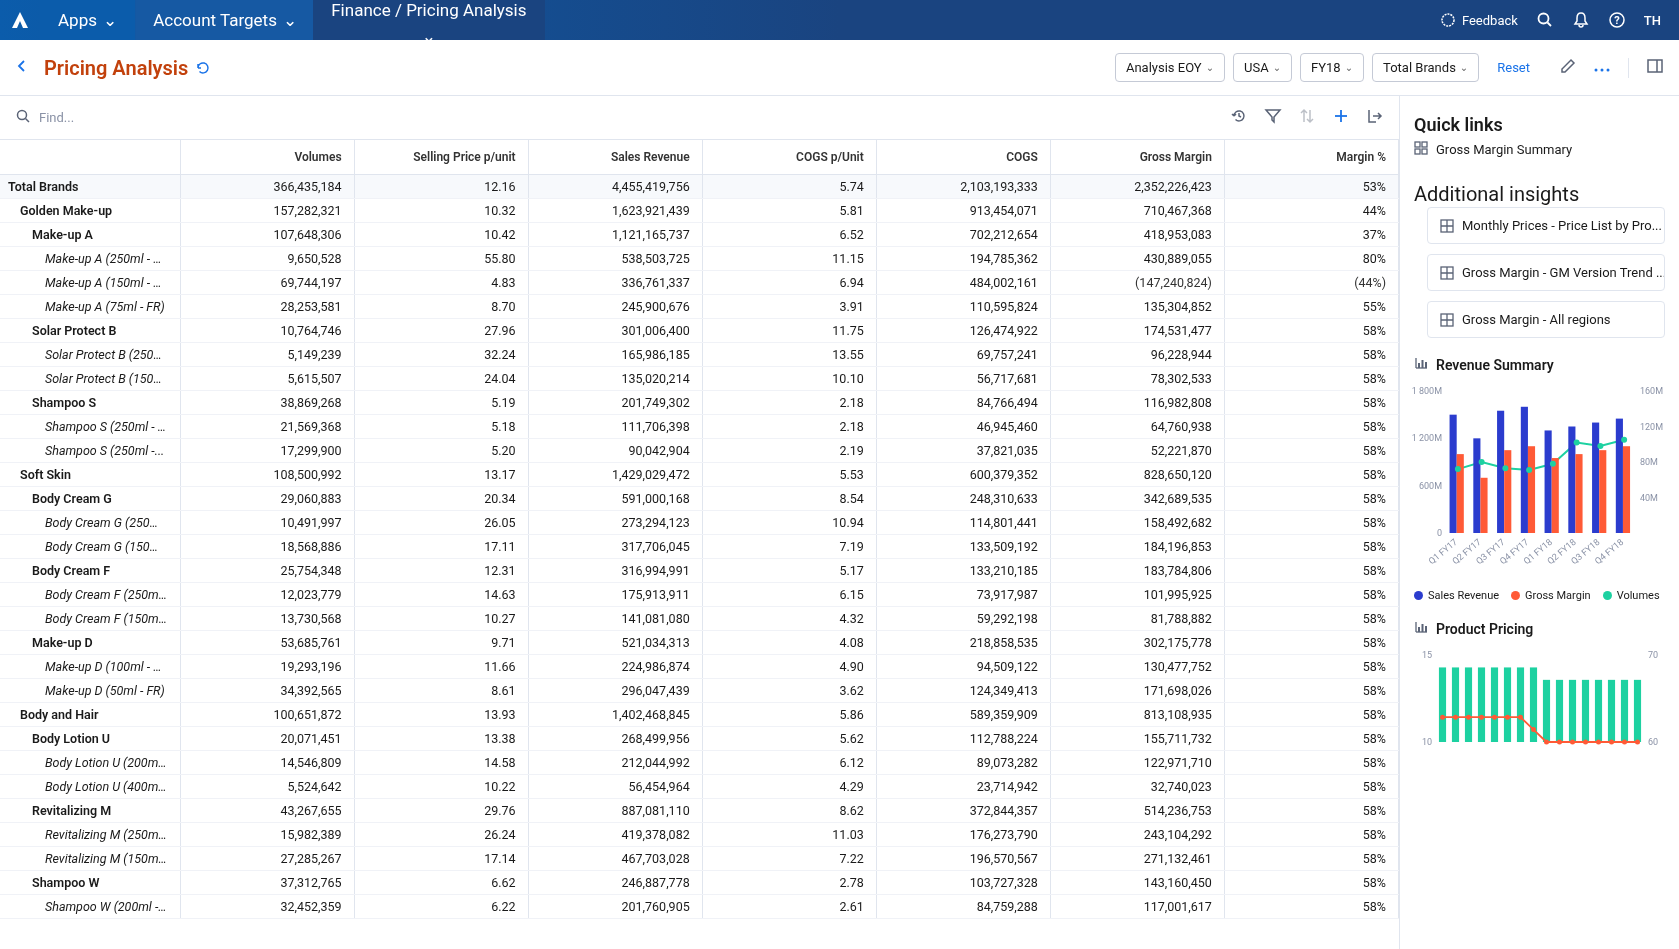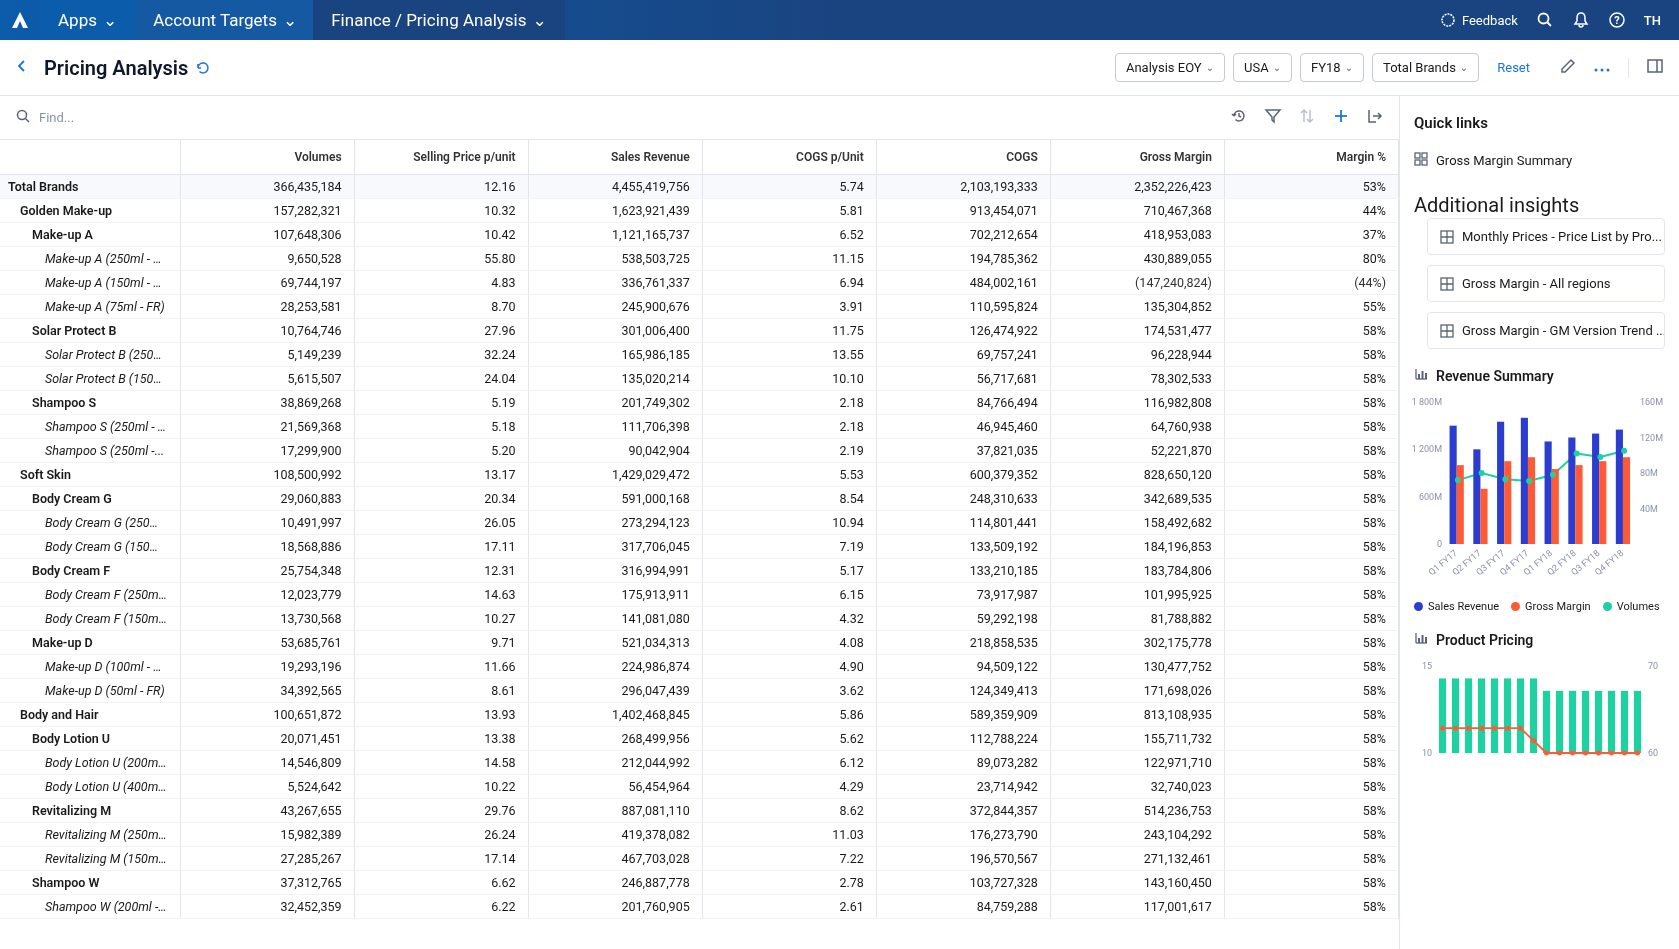--- a/index.html
+++ b/index.html
@@ -2,30 +2,30 @@
 <html><head>
 <meta charset="utf-8">
 <style>
 * { margin:0; padding:0; box-sizing:border-box; font-family:-apple-system,BlinkMacSystemFont,"Segoe UI",Roboto,sans-serif; }
 body { background:#fff; color:#1a1a1a; font-size:13px; overflow:hidden; }
 .topbar { background:linear-gradient(90deg,#0b5cab 0%,#1a4480 50%,#1a4480 100%); height:40px; display:flex; align-items:center; color:#fff; }
 .topbar .logo { width:40px; height:40px; display:flex; align-items:center; justify-content:center; font-weight:bold; font-size:18px; }
 .topbar .tab { padding:0 18px; height:40px; display:flex; align-items:center; gap:6px; cursor:pointer; font-size:17px; position:relative; }
 .topbar .tab.apps { background:#0b5cab; }
 .topbar .tab.account { background:#1659a3; clip-path:polygon(0 0,calc(100% - 12px) 0,100% 100%,0 100%); padding-right:28px; margin-right:-12px; }
-.topbar .tab.finance { background:#1a4480; }
+.topbar .tab.finance { background:#1a4480;flex-direction:column; }
 .topbar .spacer { flex:1; }
 .topbar .right { display:flex; align-items:center; gap:18px; padding:0 18px; }
 .topbar .right .icn { cursor:pointer; display:flex; align-items:center; }
 .topbar .feedback { display:flex; gap:6px; align-items:center; }
 .topbar .user { font-weight:500; }
 
 .subhead { height:56px; border-bottom:1px solid #e0e5ee; display:flex; align-items:center; padding:0 16px 0 10px; gap:10px; }
 .subhead .back { color:#1a73e8; cursor:pointer; padding:4px 6px; }
-.subhead .title { font-size:20px; font-weight:600; color:#0f172a; display:flex; align-items:center; gap:8px; }
+.subhead .title { font-size:20px; font-weight:600; color:#c2410c; display:flex; align-items:center; gap:8px; }
 .subhead .refresh { color:#1a73e8; cursor:pointer; }
 .subhead .spacer { flex:1; }
 .subhead .selectors { display:flex; gap:8px; }
 .subhead .sel { border:1px solid #c5cad6; border-radius:4px; padding:6px 10px; cursor:pointer; font-size:13px; display:flex; align-items:center; gap:4px; background:#fff; }
 .subhead .sel .chev { font-size:10px; color:#666; }
 .subhead .reset { color:#1a73e8; cursor:pointer; font-size:13px; margin-left:8px; }
 .subhead .iconbar { display:flex; gap:18px; margin-left:20px; align-items:center; color:#5a6376; }
 .subhead .iconbar span { cursor:pointer; }
 .subhead .iconbar .pencil { color:#5a6376; }
 .subhead .iconbar .more { color:#1a73e8; }
@@ -48,21 +48,21 @@
 table.grid td { text-align:right; padding:4px 12px; border-bottom:1px solid #f0f2f7; border-right:1px solid #e0e5ee; font-size:12.5px; height:21px; color:#1a1a1a; }
 table.grid td:first-child { text-align:left; white-space:nowrap; overflow:hidden; text-overflow:ellipsis; }
 table.grid tr.l0 td:first-child { padding-left:8px; font-weight:600; }
 table.grid tr.l0 td { background:#f7f9fc; }
 table.grid tr.l1 td:first-child { padding-left:20px; font-weight:600; }
 table.grid tr.l2 td:first-child { padding-left:32px; font-weight:600; }
 table.grid tr.l3 td:first-child { padding-left:45px;font-style:italic; }
 table.grid td.neg { color:#333; }
 
 .side { width:280px; border-left:1px solid #e0e5ee; padding:18px 14px; overflow:auto; }
-.side h2 { font-size:15px; font-weight:600; margin-bottom:14px; }
+.side h2 { font-size:18px; font-weight:600; }
 .side .link-row { display:flex; align-items:center; gap:8px; padding:6px 0; cursor:pointer; font-size:13px; color:#1a1a1a; }
 .side h3 { font-size:20px; font-weight:400; margin:18px 0 1px 0; }
 .side .card { border:1px solid #e0e5ee; border-radius:4px; padding:10px 12px; margin-bottom:10px; cursor:pointer; display:flex; align-items:center; gap:8px; font-size:13px; white-space:nowrap; overflow:hidden; text-overflow:ellipsis;margin-left:13px; }
 .side .chart-title { display:flex; align-items:center; gap:8px; font-size:14px; font-weight:600; margin:18px 0 10px 0; }
 .side .chart-box { height:200px; position:relative; }
 .side .legend { font-size:11px; margin-top:6px; display:flex; flex-wrap:wrap; gap:12px; }
 .side .legend span { display:flex; align-items:center; gap:5px; }
 .side .dot { width:9px; height:9px; border-radius:50%; display:inline-block; }
 
 svg { overflow:visible; }
@@ -557,29 +557,29 @@
             <line x1="7" y1="1" x2="7" y2="13" stroke="#5a6376" stroke-width="1.3"></line>
           </svg>
           <span>Monthly Prices - Price List by Pro...</span>
         </div>
         <div class="card">
           <svg width="14" height="14" viewBox="0 0 14 14">
             <rect x="1" y="1" width="12" height="12" fill="none" stroke="#5a6376" stroke-width="1.3"></rect>
             <line x1="1" y1="7" x2="13" y2="7" stroke="#5a6376" stroke-width="1.3"></line>
             <line x1="7" y1="1" x2="7" y2="13" stroke="#5a6376" stroke-width="1.3"></line>
           </svg>
-          <span>Gross Margin - All regions</span>
+          <span>Gross Margin - GM Version Trend ...</span>
         </div>
         <div class="card">
           <svg width="14" height="14" viewBox="0 0 14 14">
             <rect x="1" y="1" width="12" height="12" fill="none" stroke="#5a6376" stroke-width="1.3"></rect>
             <line x1="1" y1="7" x2="13" y2="7" stroke="#5a6376" stroke-width="1.3"></line>
             <line x1="7" y1="1" x2="7" y2="13" stroke="#5a6376" stroke-width="1.3"></line>
           </svg>
-          <span>Gross Margin - GM Version Trend ...</span>
+          <span>Gross Margin - All regions</span>
         </div>
       </div>
 
     <div class="chart-title">
       <span><svg width="14" height="14" viewBox="0 0 14 14">
             <line x1="2" y1="12" x2="2" y2="2" stroke="#5a6376" stroke-width="1.3"></line>
             <line x1="2" y1="12" x2="13" y2="12" stroke="#5a6376" stroke-width="1.3"></line>
             <rect x="4" y="7" width="2" height="5" fill="#5a6376"></rect>
             <rect x="7.5" y="4" width="2" height="8" fill="#5a6376"></rect>
             <rect x="11" y="6" width="2" height="6" fill="#5a6376"></rect>

